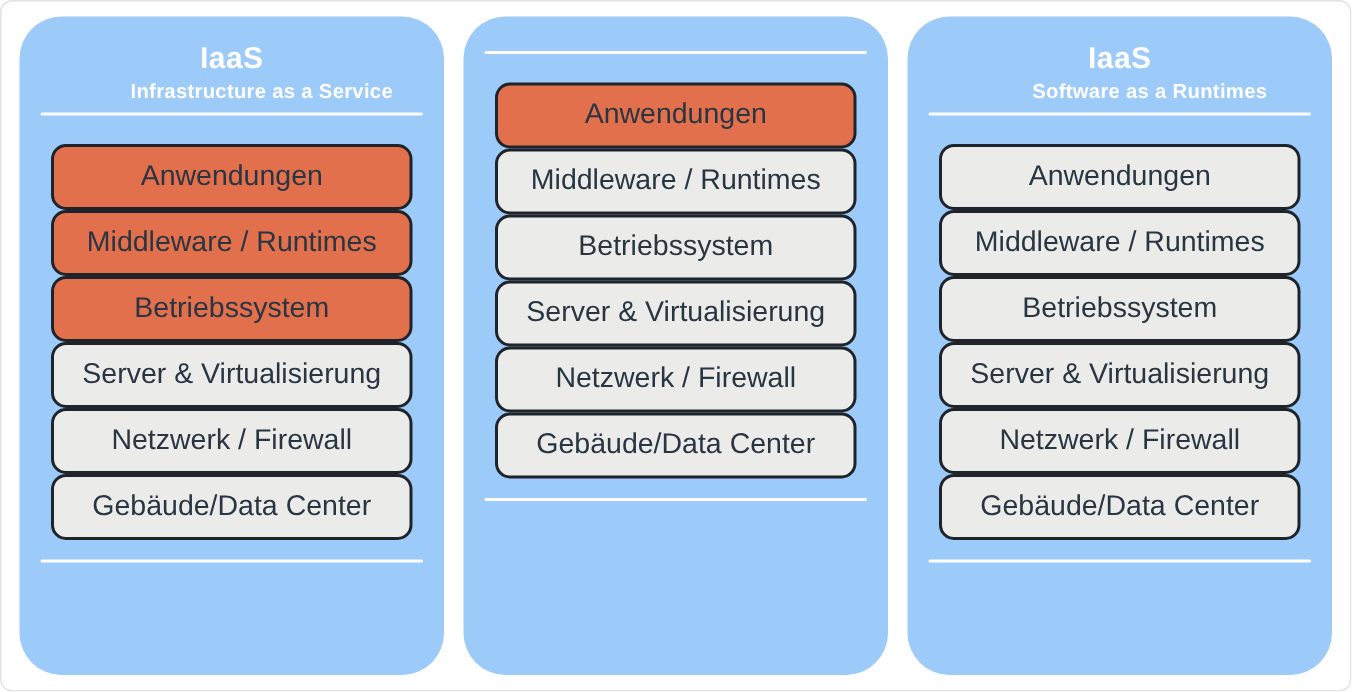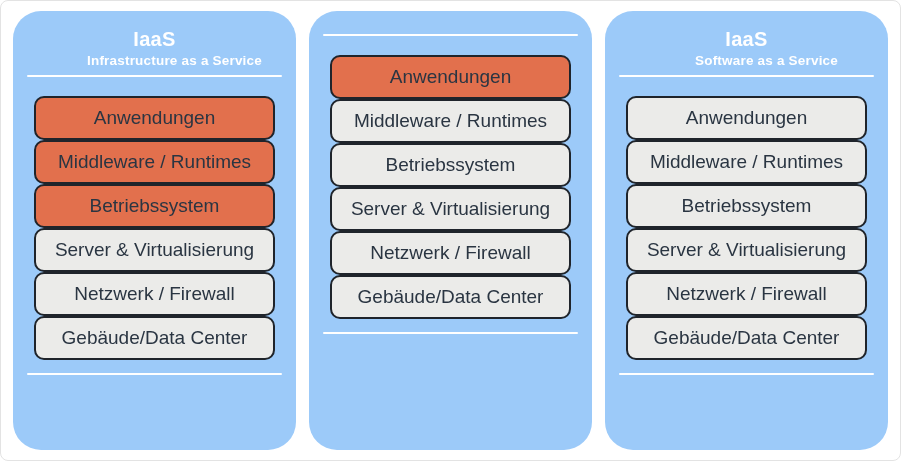--- a/index.html
+++ b/index.html
@@ -155,21 +155,21 @@
   <div class="layer-box">
     <span class="layer-label">Gebäude/Data Center</span>
   </div>
 </div>
     <div class="separator bottom"></div>
   </section>
 
   <section class="column">
     <header class="column-header">
       <div class="column-title">IaaS</div>
-      <div class="column-subtitle">Software as a Service</div>
+      <div class="column-subtitle">Software as a Runtimes</div>
     </header>
     <div class="separator top"></div>
     <div class="layers">
   <div class="layer-box">
     <span class="layer-label">Anwendungen</span>
   </div>
 
   <div class="layer-box">
     <span class="layer-label">Middleware / Runtimes</span>
   </div>

